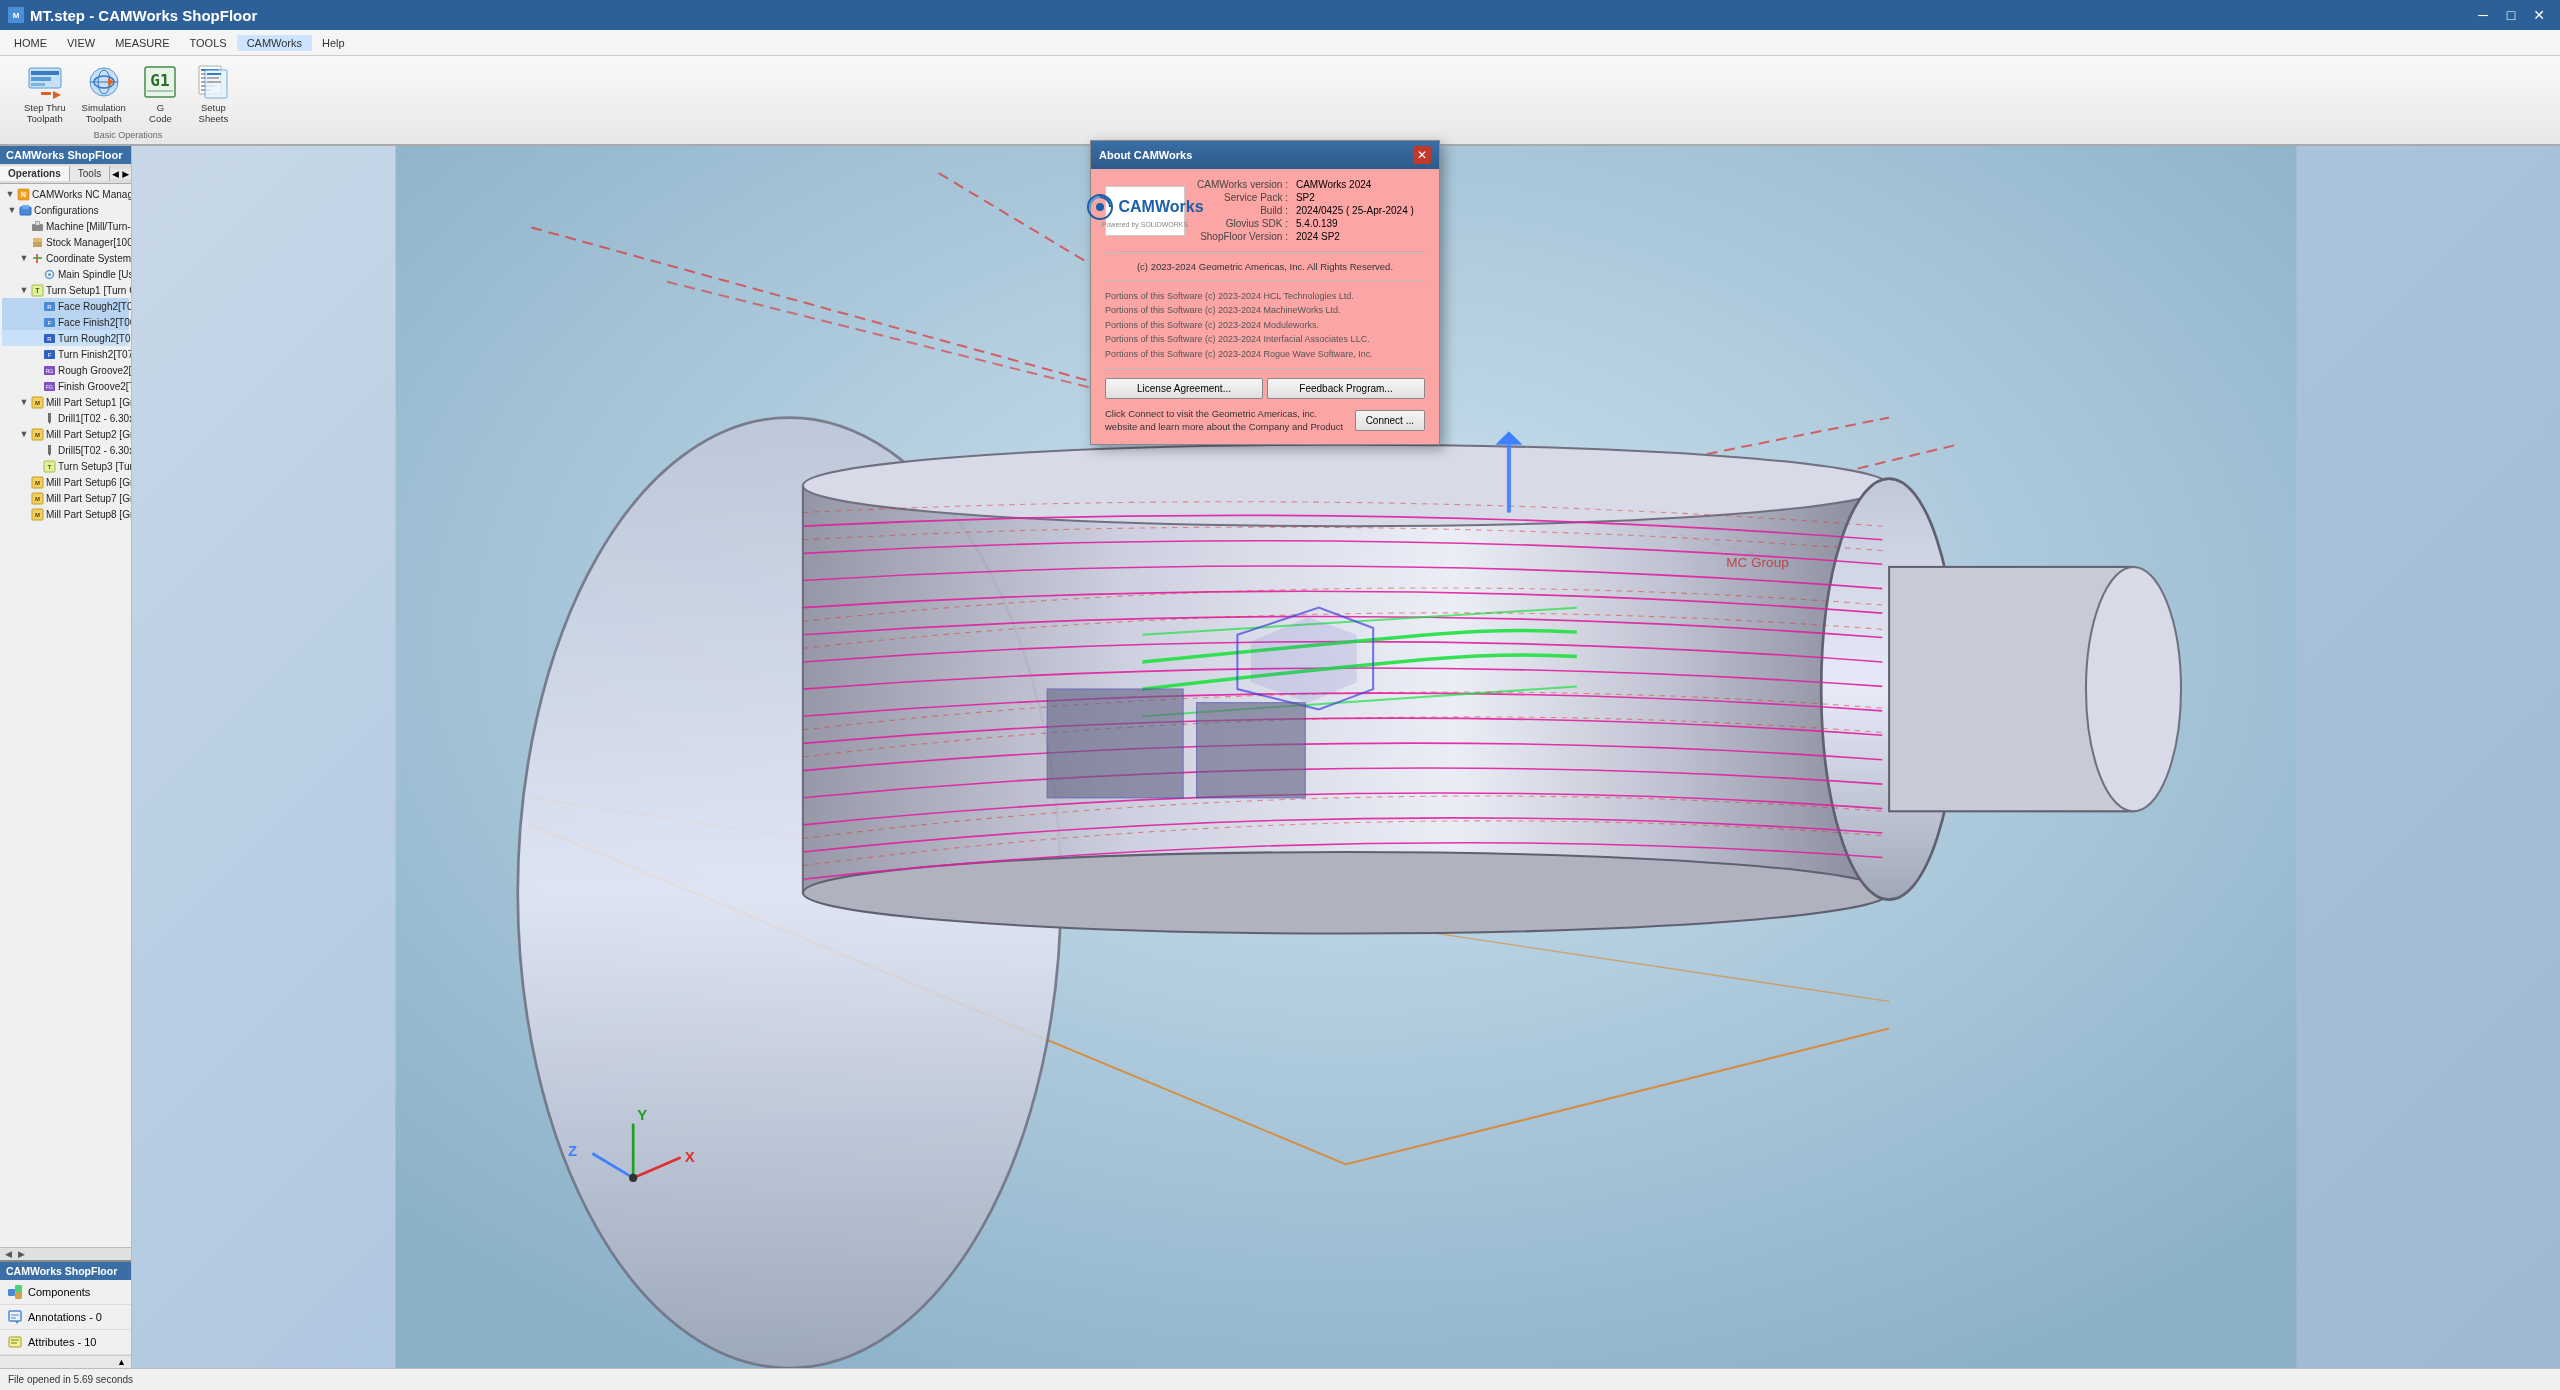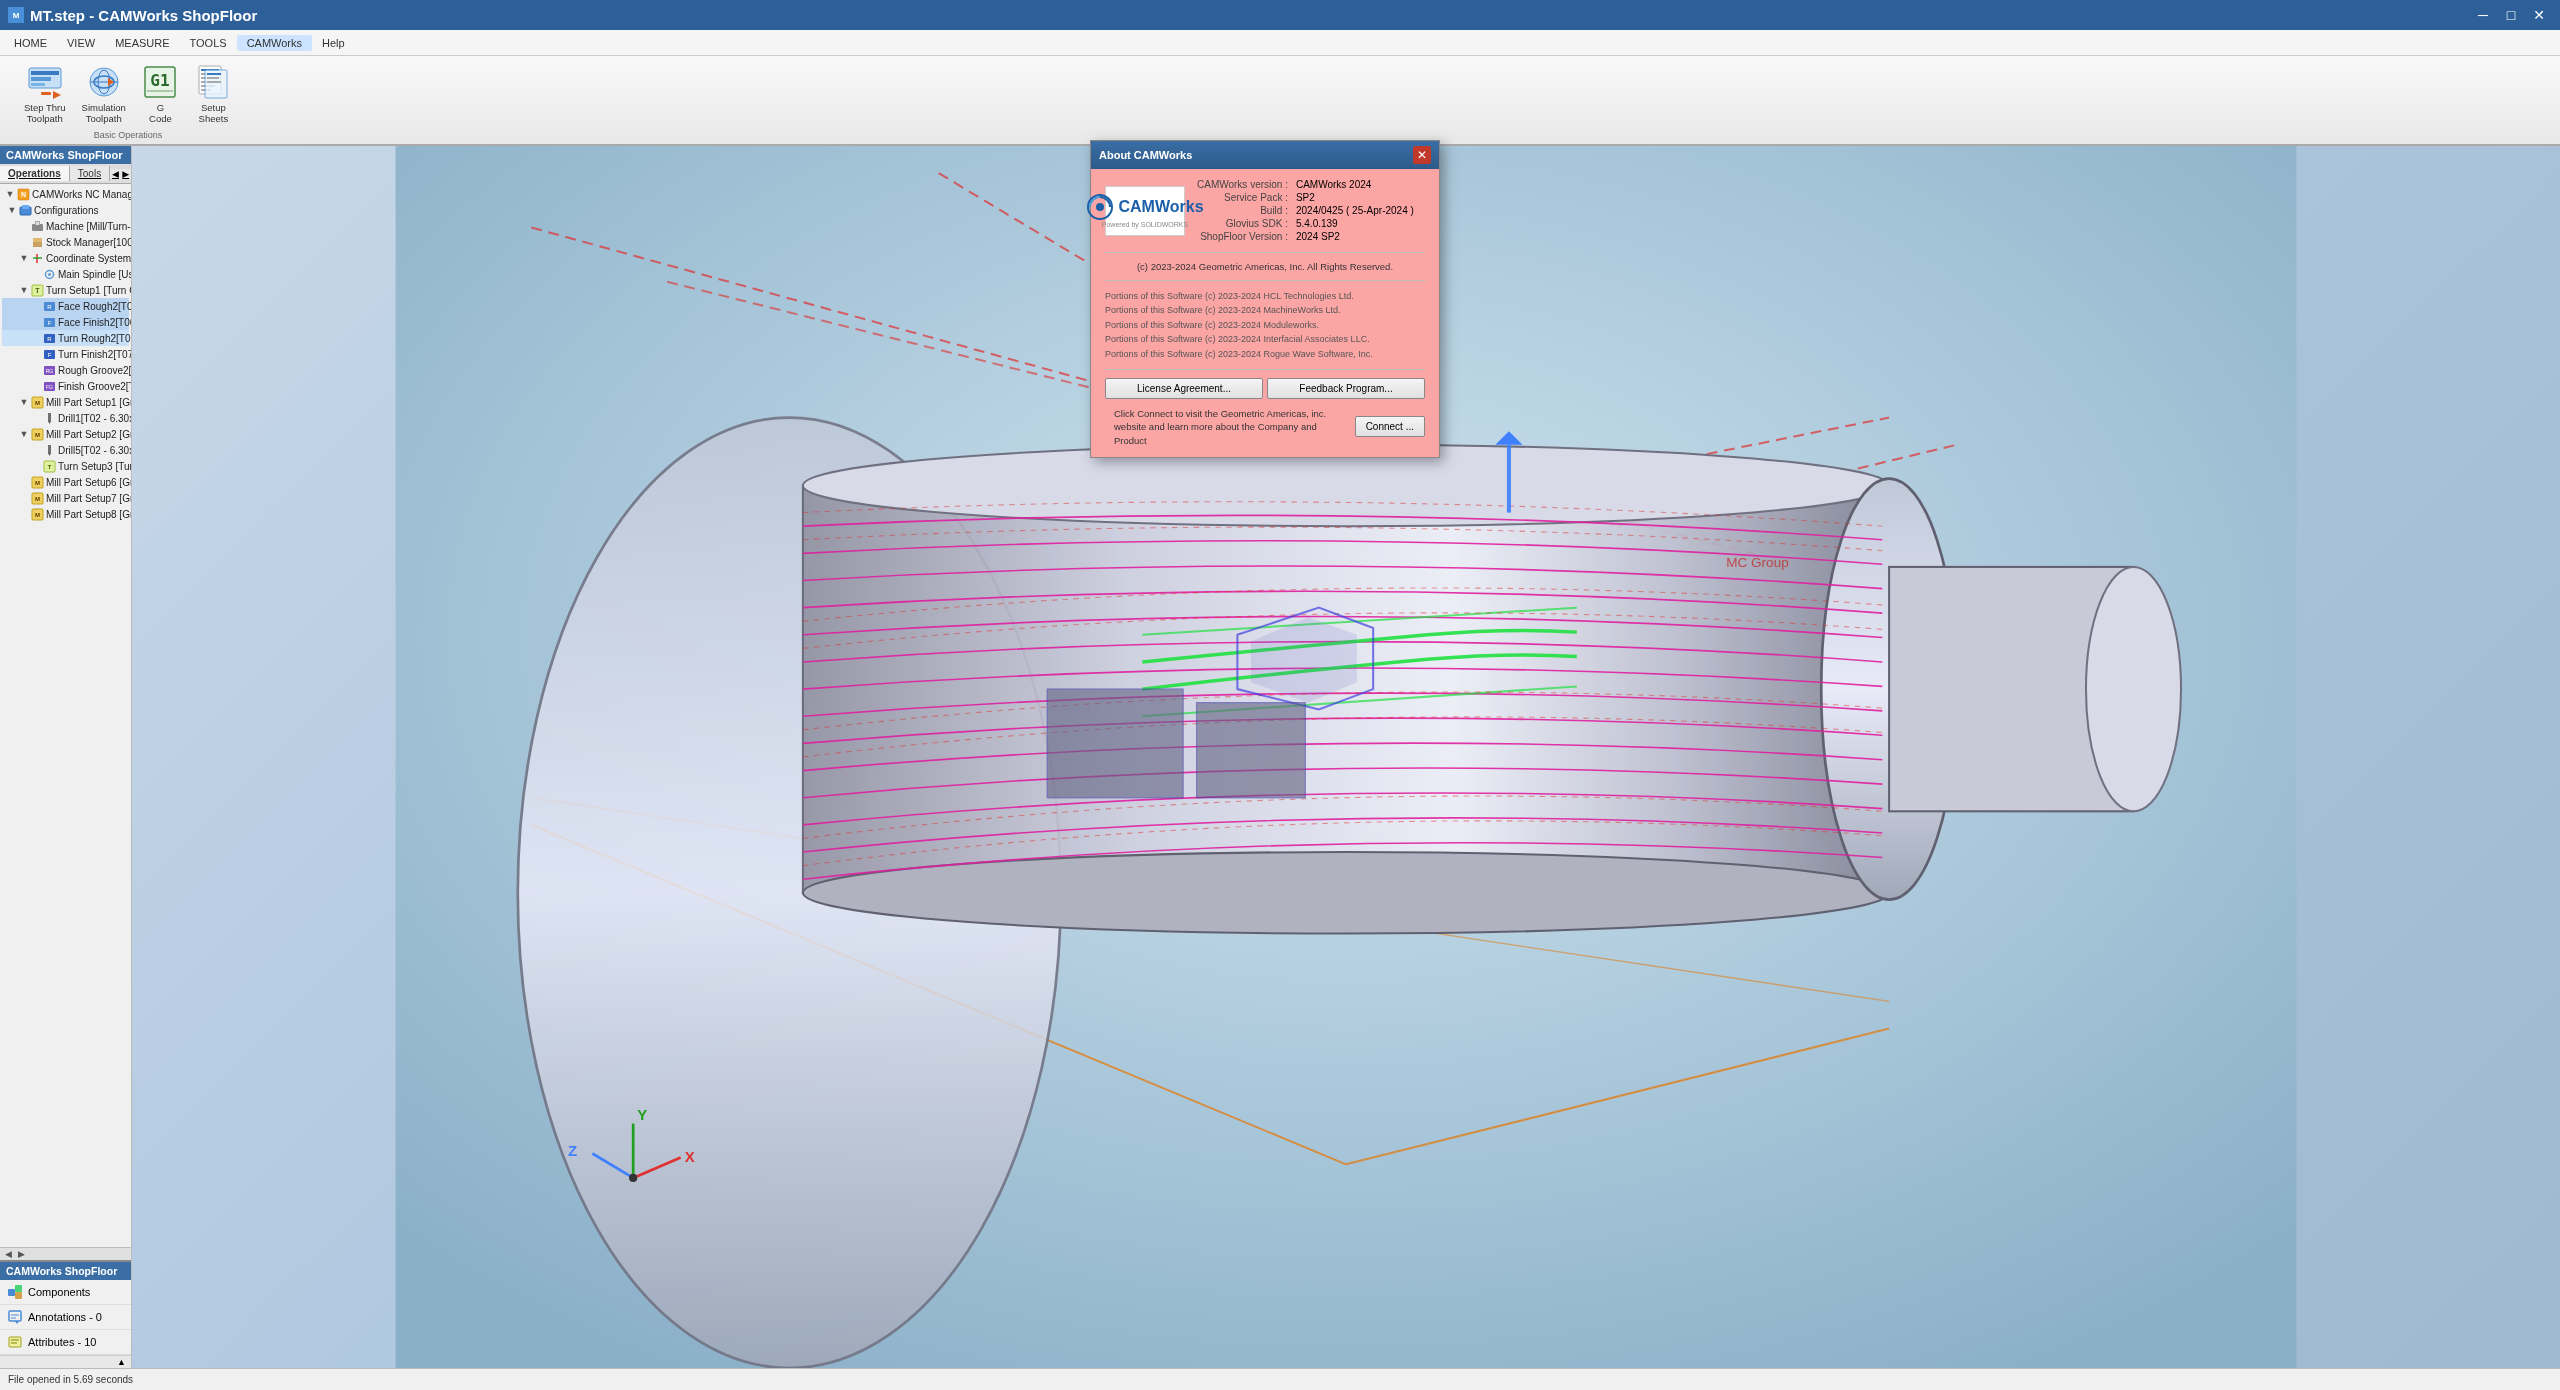--- a/index.html
+++ b/index.html
@@ -362,21 +362,20 @@
       border: 1px solid #888;
       background: linear-gradient(to bottom, #f5f5f5, #e0e0e0);
       cursor: pointer;
       font-size: 10px;
       border-radius: 2px;
     }
     .dialog-connect-row {
       display: flex;
       align-items: center;
       gap: 10px;
-      margin-left: 9px;
     }
     .dialog-connect-text {
       flex: 1;
       font-size: 9.5px;
       color: #333;
       line-height: 1.4;
     }
     .dialog-connect-btn {
       padding: 4px 10px;
       border: 1px solid #888;
@@ -386,21 +385,20 @@
       border-radius: 2px;
       white-space: nowrap;
     }
 
     .panel-tab-row {
       display: flex;
       align-items: center;
       background: #ddd;
       border-bottom: 1px solid #aaa;
       height: 20px;
-      text-decoration: underline;
     }
 
     .scroll-left-right {
       display: flex;
       background: #e0e0e0;
       border-top: 1px solid #bbb;
       padding: 1px 2px;
     }
     .slr-btn {
       font-size: 9px;

